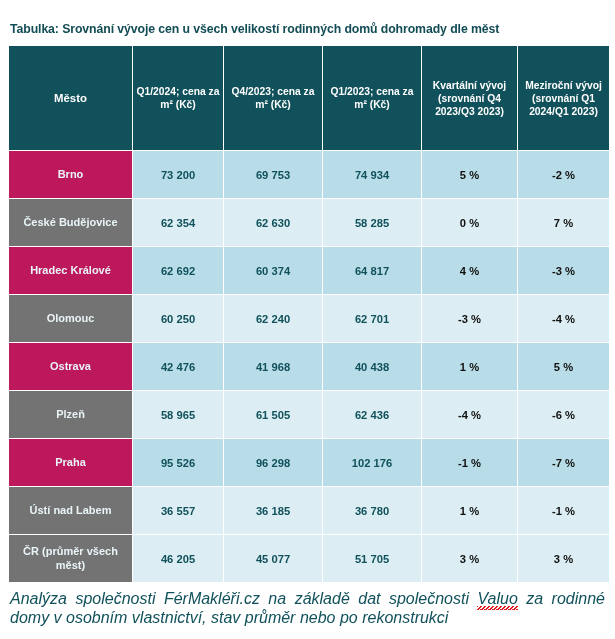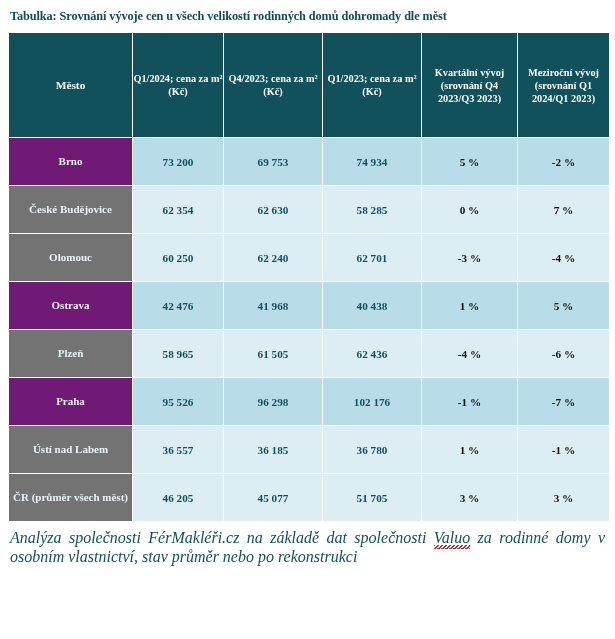--- a/index.html
+++ b/index.html
@@ -11,22 +11,21 @@
     height: 639px;
     background: #ffffff;
     font-family: "Liberation Sans", sans-serif;
     overflow: hidden;
   }
   .page {
     position: relative;
     width: 615px;
     height: 578px;
     box-sizing: border-box;
-    padding: 0 8px;
-    font-family: Liberation Serif, serif;
+    padding: 13px 8px;
   }
   .doc-title {
     font-size: 12.3px;
     font-weight: bold;
     color: #124C55;
     letter-spacing: -0.1px;
     padding: 9px 0 8px 2px;
     line-height: 15px;
     white-space: nowrap;
   }
@@ -57,21 +56,21 @@
   thead th.col-city {
     font-size: 11.4px;
   }
   tbody td {
     height: 47px;
     box-sizing: border-box;
     text-align: center;
     font-weight: bold;
   }
   tbody td.city {
-    background: #701a75;
+    background: #be185d;
     color: #E9F4F7;
     font-size: 11px;
     line-height: 13.5px;
     padding: 2px 4px;
   }
   tbody tr.alt td.city {
     background: #737373;
   }
   tbody td.num {
     color: #11515B;
@@ -155,20 +154,28 @@
         <td class="pct">-2 %</td>
       </tr>
       <tr class="alt">
         <td class="city">České Budějovice</td>
         <td class="num">62 354</td>
         <td class="num">62 630</td>
         <td class="num">58 285</td>
         <td class="pct">0 %</td>
         <td class="pct">7 %</td>
       </tr>
+      <tr>
+        <td class="city">Hradec Králové</td>
+        <td class="num">62 692</td>
+        <td class="num">60 374</td>
+        <td class="num">64 817</td>
+        <td class="pct">4 %</td>
+        <td class="pct">-3 %</td>
+      </tr>
       <tr class="alt">
         <td class="city">Olomouc</td>
         <td class="num">60 250</td>
         <td class="num">62 240</td>
         <td class="num">62 701</td>
         <td class="pct">-3 %</td>
         <td class="pct">-4 %</td>
       </tr>
       <tr>
         <td class="city">Ostrava</td>

